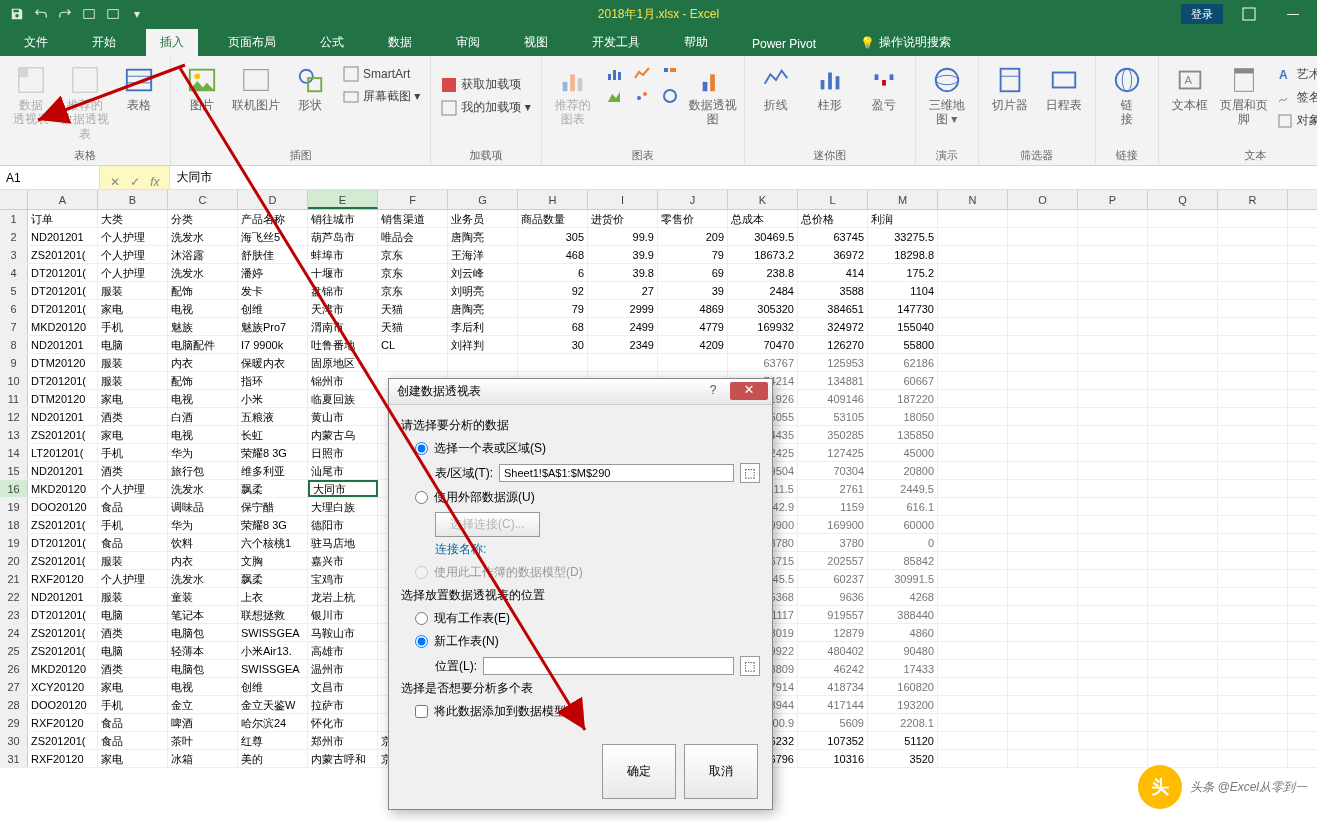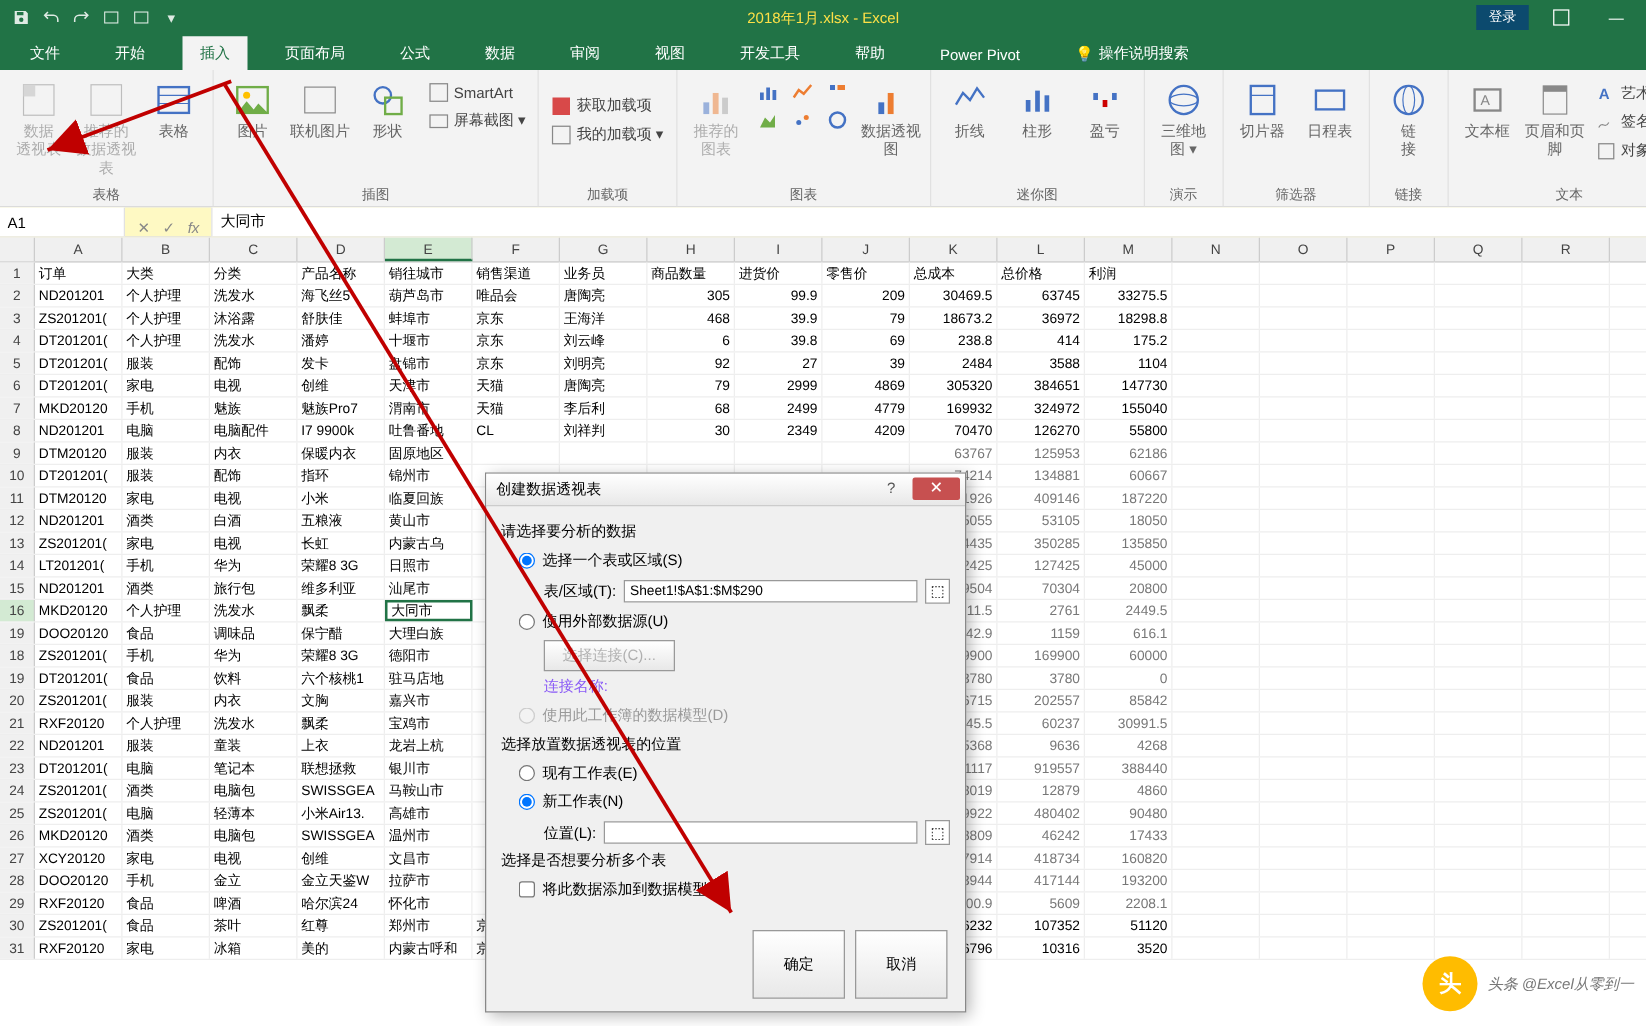--- a/index.html
+++ b/index.html
@@ -1116,21 +1116,21 @@
       <div class="dlg-ref-btn">⬚</div>
     </div>
     <label class="dlg-opt">
         <input type="radio" style="">
         <span>使用外部数据源(U)</span>
       </label>
     <div class="dlg-row">
         <button class="dlg-btn" disabled="">选择连接(C)...</button>
       </div>
     <div class="dlg-row">
-        <span style="color:#8b5cf6">连接名称:</span>
+        <span style="color:#0369a1">连接名称:</span>
       </div>
     <label class="dlg-opt" style="color:#999">
         <input type="radio" disabled="" style="">
         <span>使用此工作簿的数据模型(D)</span>
       </label>
     <div class="dlg-section">选择放置数据透视表的位置</div>
     <label class="dlg-opt">
         <input type="radio" style="">
         <span>现有工作表(E)</span>
       </label>

